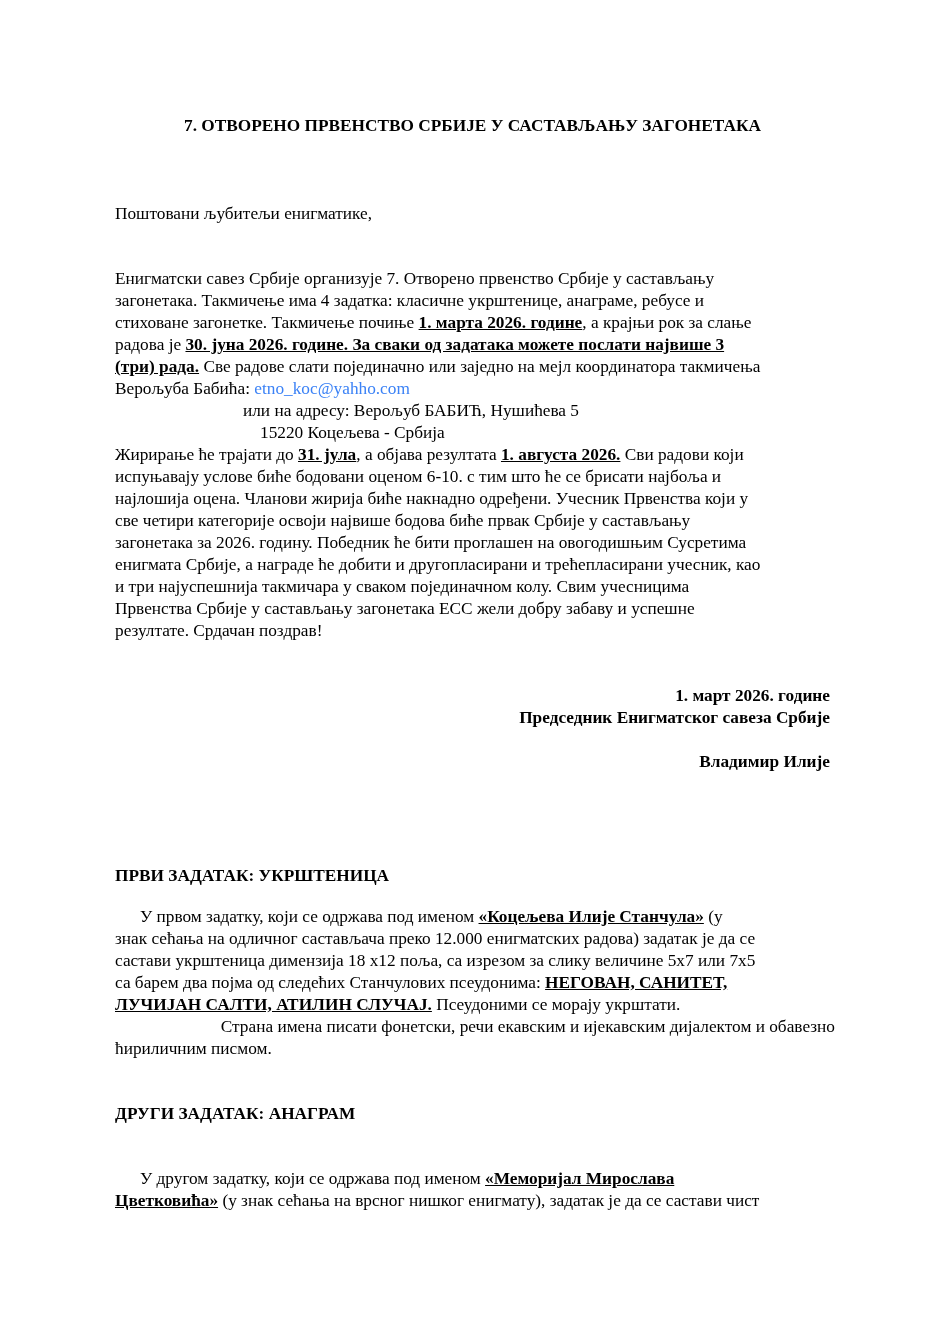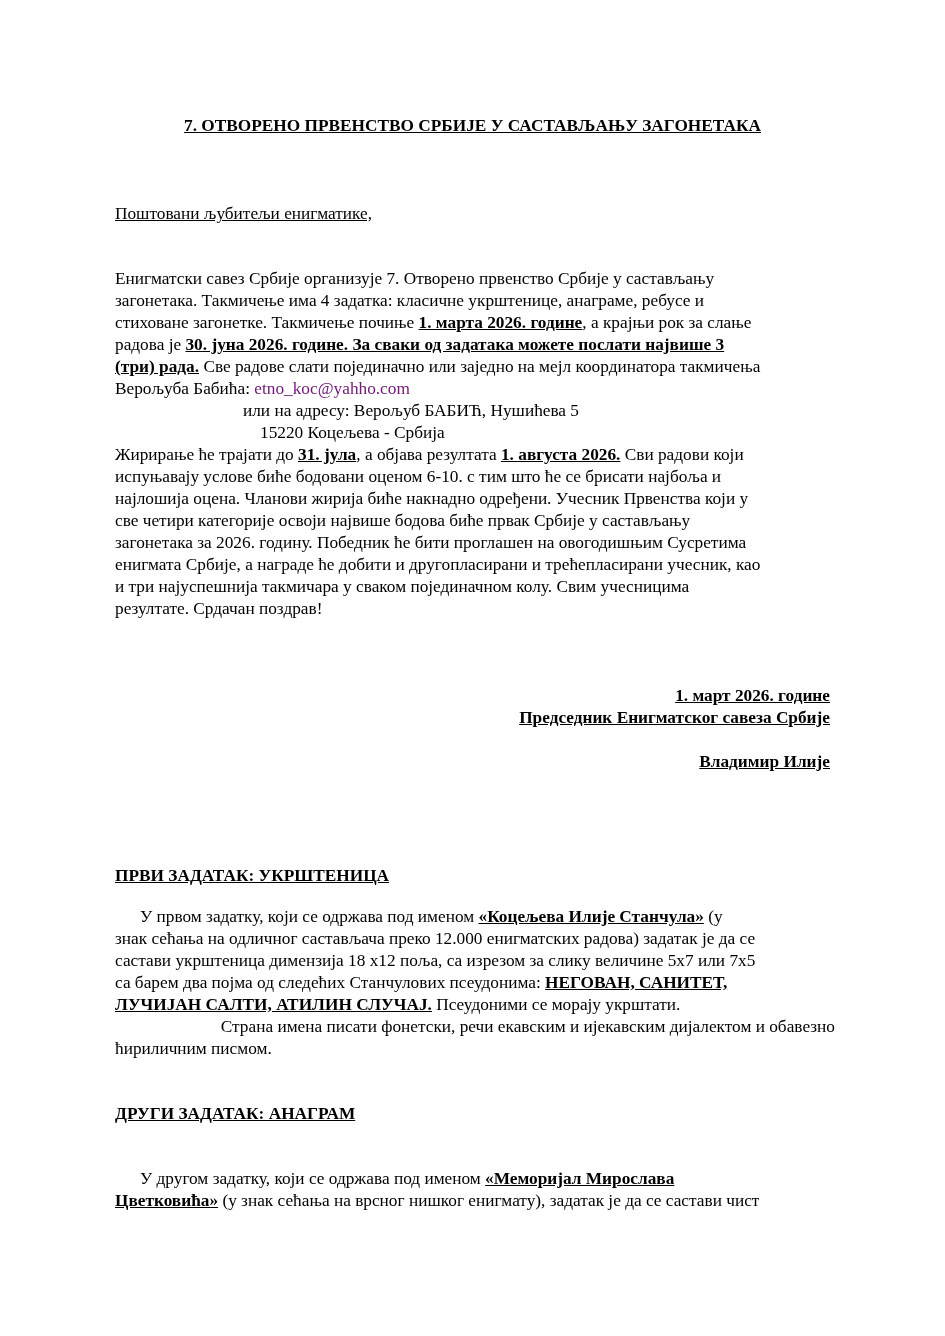--- a/index.html
+++ b/index.html
@@ -1,22 +1,22 @@
 <!DOCTYPE html>
 <html><head>
 <meta charset="utf-8">
 <style>
   html, body { margin: 0; padding: 0; background: #ffffff; }
   body { width: 945px; height: 1336px; position: relative; overflow: hidden;
          font-family: "Liberation Serif", serif; color: #000; font-size: 17.3px; }
   .page { position: absolute; left: 0; top: 0; width: 945px; height: 1336px; }
-  .abs { position: absolute; white-space: nowrap; line-height: 22px; text-decoration: underline; }
+  .abs { position: absolute; white-space: nowrap; line-height: 22px; }
   .title { left: 0; width: 945px; text-align: center; top: 115px; font-weight: bold; font-size: 17.3px; }
   .b { font-weight: bold; text-decoration: underline; }
-  .link { color: #701a75; }
+  .link { color: #3b82f6; }
   .right { right: 115px; text-align: right; font-weight: bold; }
   .h2 { font-weight: bold; left: 115px; }
   .para { position: absolute; left: 115px; width: 720px; }
   .para .line { display: block; white-space: nowrap; line-height: 22px; height: 22px; }
 </style>
 </head>
 <body>
 
 <div class="page">
 
@@ -33,20 +33,21 @@
     <span class="line"><span>Верољуба Бабића: </span><span class="link">etno_koc@yahho.com</span></span>
     <span class="line" style="padding-left:128px;">или на адресу: Верољуб БАБИЋ,  Нушићева 5</span>
     <span class="line" style="padding-left:145px;">15220 Коцељева - Србија</span>
     <span class="line"><span>Жирирање ће трајати до </span><span class="b">31. јула</span><span>, а објава резултата </span><span class="b">1. августа 2026.</span><span> Сви радови који</span></span>
     <span class="line">испуњавају услове биће бодовани оценом 6-10. с тим што ће се брисати најбоља и</span>
     <span class="line">најлошија оцена. Чланови жирија биће накнадно одређени. Учесник Првенства који у</span>
     <span class="line">све четири категорије освоји највише бодова биће првак Србије у састављању</span>
     <span class="line">загонетака за 2026. годину. Победник ће бити проглашен на овогодишњим Сусретима</span>
     <span class="line">енигмата Србије, а награде ће добити и другопласирани и трећепласирани учесник, као</span>
     <span class="line">и три најуспешнија такмичара у сваком појединачном колу. Свим учесницима</span>
+    <span class="line">Првенства Србије у састављању загонетака ЕСС жели добру забаву и успешне</span>
     <span class="line">резултате. Срдачан поздрав!</span>
   </div>
 
   <div class="abs right" style="top:685px;">1. март 2026. године</div>
   <div class="abs right" style="top:707px;">Председник Енигматског савеза Србије</div>
   <div class="abs right" style="top:751px;">Владимир Илије</div>
 
   <div class="abs h2" style="top:841px;margin-top:24px;">ПРВИ ЗАДАТАК: УКРШТЕНИЦА</div>
 
   <div class="para" style="top:906px;">

